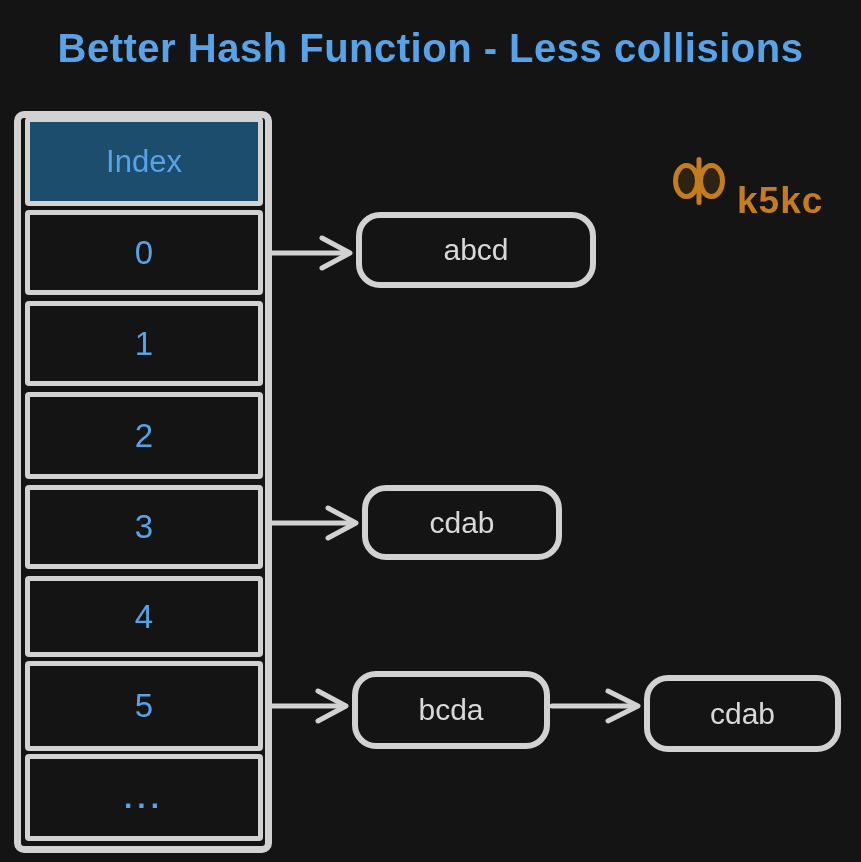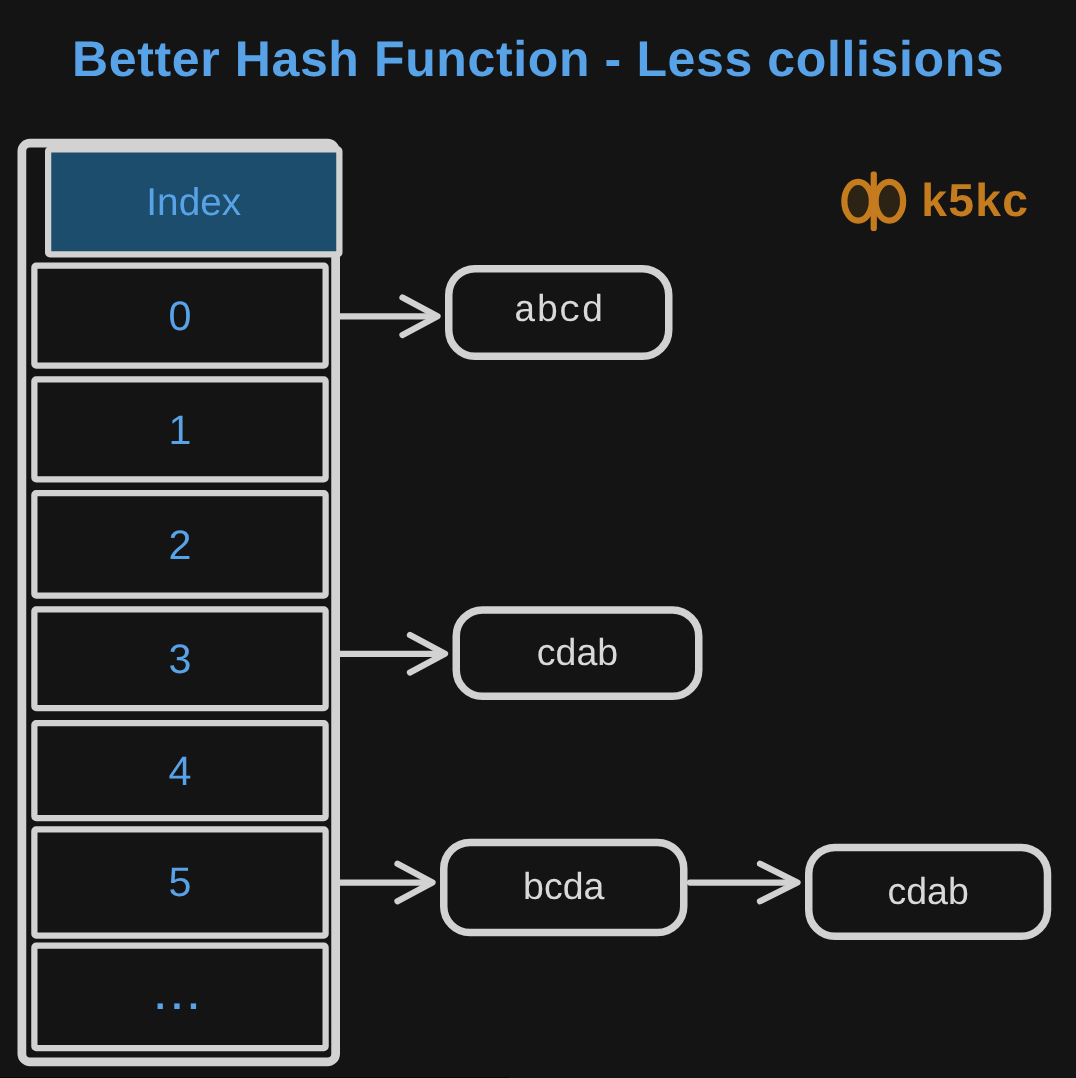--- a/index.html
+++ b/index.html
@@ -34,20 +34,21 @@
     top:137px;left:672px;
     display:flex;align-items:center;gap:11px;
   }
   .logo svg{display:block;}
   .logo-text{
     color:var(--orange);
     font-size:37px;
     font-weight:700;
     letter-spacing:1px;
     line-height:48px;
+    margin-top:40px;
   }
   
   .table-outer{
     position:absolute;
     left:14px;top:111px;
     width:258px;height:742px;
     border:7px solid var(--stroke);
     border-radius:10px;
   }
   .cell{
@@ -58,21 +59,20 @@
     border-radius:4px;
     display:flex;align-items:center;justify-content:center;
     color:var(--blue);
     font-size:33px;
     font-weight:500;
   }
   .cell.header{
     background:var(--header-fill);
     font-size:31px;
     font-weight:500;
-    margin-left:11px;
   }
   .cell.dots{
     font-weight:700;
     letter-spacing:5px;
     font-size:30px;
   }
   
   .node{
     position:absolute;
     border:6px solid var(--stroke);
@@ -133,18 +133,18 @@
       <polyline points="50,5 78,20 50,35" fill="none" stroke="#d2d2d2" stroke-width="5" stroke-linecap="round" stroke-linejoin="round"></polyline>
     </svg>
   </div>
   <div class="arrow" style="left:550px;top:686px;">
     <svg width="94" height="40" viewBox="0 0 94 40">
       <line x1="2" y1="20" x2="86" y2="20" stroke="#d2d2d2" stroke-width="5" stroke-linecap="round"></line>
       <polyline points="58,5 88,20 58,35" fill="none" stroke="#d2d2d2" stroke-width="5" stroke-linecap="round" stroke-linejoin="round"></polyline>
     </svg>
   </div>
 
-  <div class="node" style="left:356px;top:212px;width:182px;height:76px;font-family:Liberation Mono, monospace;">abcd</div>
+  <div class="node" style="left:356px;top:212px;width:240px;height:76px;">abcd</div>
   <div class="node" style="left:362px;top:485px;width:200px;height:75px;">cdab</div>
   <div class="node" style="left:352px;top:671px;width:198px;height:78px;">bcda</div>
   <div class="node" style="left:644px;top:675px;width:197px;height:77px;">cdab</div>
 
 </div>
 
 </body></html>

